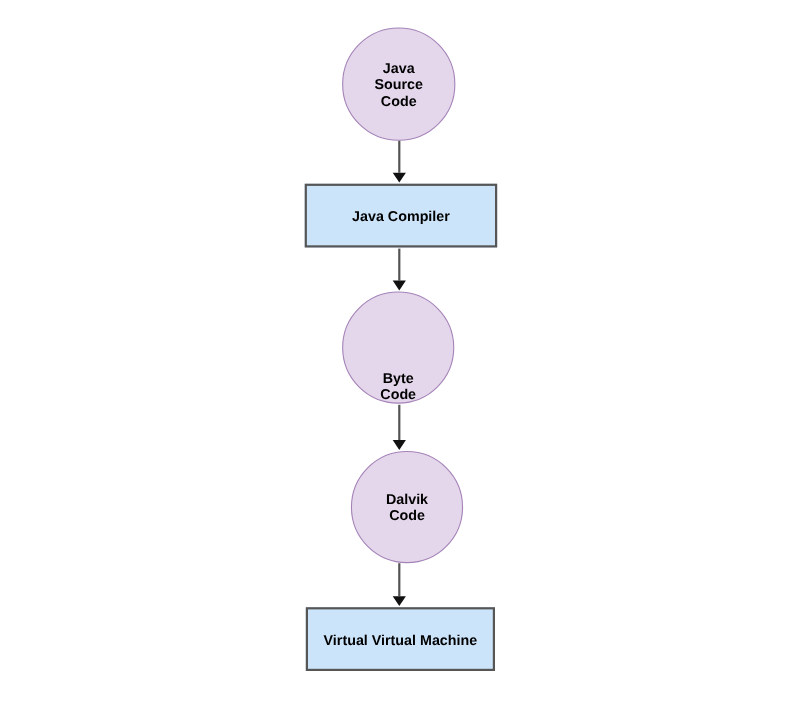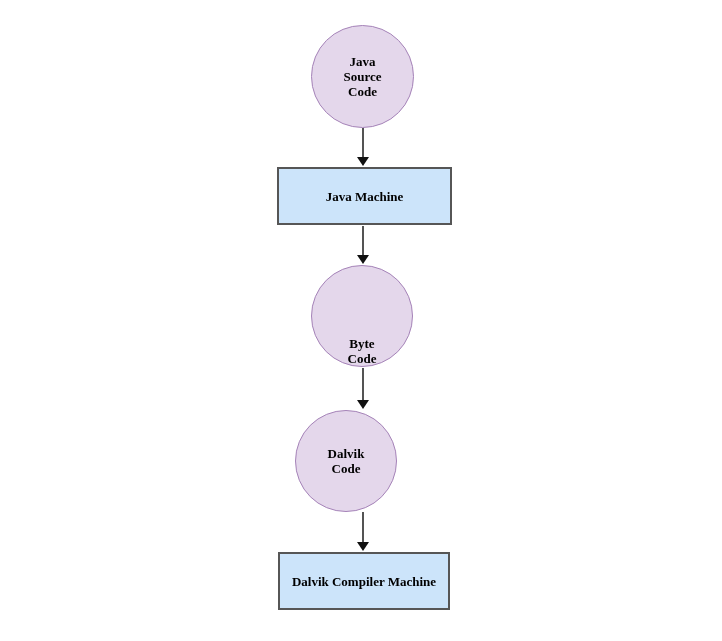--- a/index.html
+++ b/index.html
@@ -1,21 +1,21 @@
 <!DOCTYPE html>
 <html style="--background: #ffffff; --ellipse-fill: #e4d7eb; --ellipse-border: #a583b8; --rect-fill: #cce4fa; --rect-border: #565656; --arrow-line: #545454; --arrow-head: #111111; --text: #000000;"><head>
 <meta charset="utf-8">
 <style>
   html, body { margin: 0; padding: 0; background: #ffffff; }
   .canvas {
     position: relative;
     width: 644px;
     height: 641px;
     background: var(--background, #ffffff);
-    font-family: Liberation Serif, serif;
+    font-family: Liberation Sans, sans-serif;
     overflow: hidden;
   }
   .node {
     position: absolute;
     display: flex;
     align-items: center;
     justify-content: center;
     box-sizing: border-box;
     text-align: center;
   }
@@ -67,45 +67,45 @@
 Source
 Code</span>
   </div>
 
   <div class="edge" style="left:357px; top:128px; height:38px;">
     <div class="edge-line"></div>
     <div class="edge-head"></div>
   </div>
 
   <div class="node rect" style="left:277px; top:167px; width:175px; height:58px;">
-    <span class="label">Java Machine</span>
+    <span class="label">Java Compiler</span>
   </div>
 
   <div class="edge" style="left:357px; top:226px; height:38px;">
     <div class="edge-line"></div>
     <div class="edge-head"></div>
   </div>
 
   <div class="node ellipse" style="left:311px; top:265px; width:102px; height:102px;align-items:flex-end;">
     <span class="label">Byte
 Code</span>
   </div>
 
   <div class="edge" style="left:357px; top:368px; height:41px;">
     <div class="edge-line"></div>
     <div class="edge-head"></div>
   </div>
 
-  <div class="node ellipse" style="left:295px; top:410px; width:102px; height:102px;align-items:center;">
+  <div class="node ellipse" style="left:319px; top:410px; width:102px; height:102px;align-items:center;">
     <span class="label">Dalvik
 Code</span>
   </div>
 
   <div class="edge" style="left:357px; top:512px; height:39px;">
     <div class="edge-line"></div>
     <div class="edge-head"></div>
   </div>
 
   <div class="node rect" style="left:278px; top:552px; width:172px; height:58px;">
-    <span class="label">Dalvik Compiler Machine</span>
+    <span class="label">Virtual Virtual Machine</span>
   </div>
 
 </div>
 
 </body></html>

